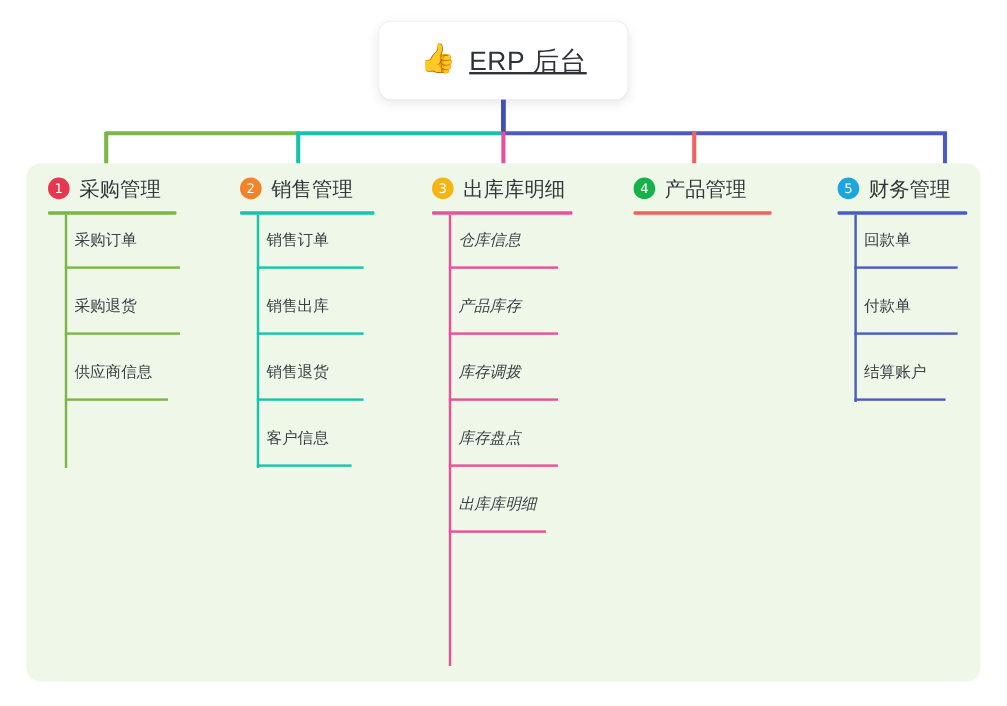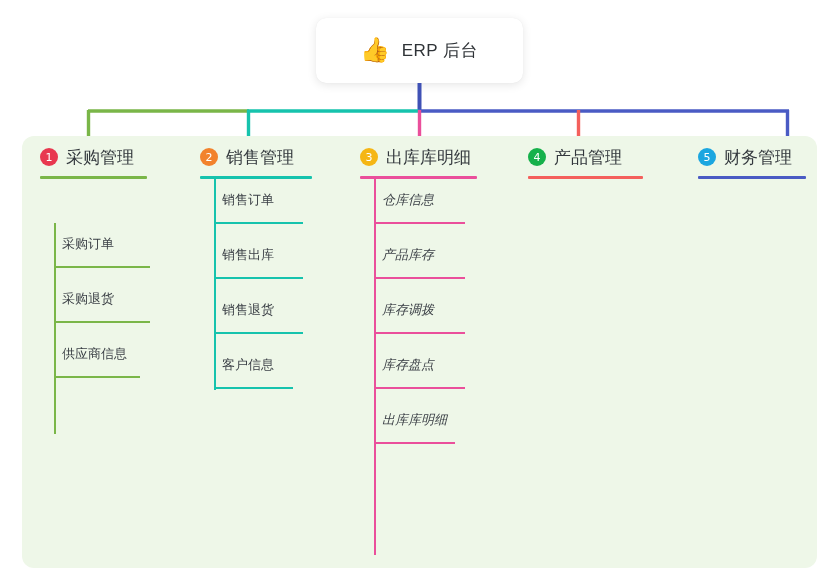--- a/index.html
+++ b/index.html
@@ -24,24 +24,25 @@
     display:flex;align-items:center;justify-content:center;
     box-sizing:border-box;
   }
   .root-inner{display:flex;align-items:center;gap:11px;}
   .thumb-icon{
     display:inline-block;
     font-size:24px;line-height:1;
     transform:translateY(-1px);
   }
   .root-label{
-    font-size:17px;
+    font-size:22px;
     color:#2f3337;
     letter-spacing:.5px;
     white-space:nowrap;
+    text-decoration:underline;
   }
 
   
   #connectors{position:absolute;left:0;top:0;width:839px;height:588px;}
 
   
   .panel{
     position:absolute;
     left:22px;top:136px;
     width:795px;height:432px;
@@ -121,21 +122,21 @@
 
   <div class="panel"></div>
 
   <div id="columns-host">
       <div class="column" style="left: 40px;">
         <div class="col-head">
           <span class="badge" style="background: rgb(232, 56, 79);">1</span>
           <span class="col-title">采购管理</span>
         </div>
         <div class="head-rule" style="background: rgb(122, 182, 72); width: 107px;"></div>
-        <div style="position: relative; margin-top: 44px;">
+        <div style="position: relative;">
           <div class="leaf">
             <span class="leaf-text">采购订单</span>
             <div class="leaf-rule" style="background: rgb(122, 182, 72); width: 96px;"></div>
           </div>
           <div class="leaf">
             <span class="leaf-text">采购退货</span>
             <div class="leaf-rule" style="background: rgb(122, 182, 72); width: 96px;"></div>
           </div>
           <div class="leaf">
             <span class="leaf-text">供应商信息</span>
@@ -206,16 +207,31 @@
           <span class="col-title">产品管理</span>
         </div>
         <div class="head-rule" style="background: rgb(244, 96, 92); width: 115px;"></div>
       </div>
       <div class="column" style="left: 698px;">
         <div class="col-head">
           <span class="badge" style="background: rgb(27, 166, 224);">5</span>
           <span class="col-title">财务管理</span>
         </div>
         <div class="head-rule" style="background: rgb(74, 91, 196); width: 108px;"></div>
+        <div style="position: relative;">
+          <div class="leaf">
+            <span class="leaf-text">回款单</span>
+            <div class="leaf-rule" style="background: rgb(74, 91, 196); width: 86px;"></div>
+          </div>
+          <div class="leaf">
+            <span class="leaf-text">付款单</span>
+            <div class="leaf-rule" style="background: rgb(74, 91, 196); width: 86px;"></div>
+          </div>
+          <div class="leaf">
+            <span class="leaf-text">结算账户</span>
+            <div class="leaf-rule" style="background: rgb(74, 91, 196); width: 76px;"></div>
+          </div>
+          <div class="spine" style="background: rgb(74, 91, 196); top: 0px; height: 156px;"></div>
+        </div>
       </div>
     </div>
 
 </div>
 
 </body></html>

